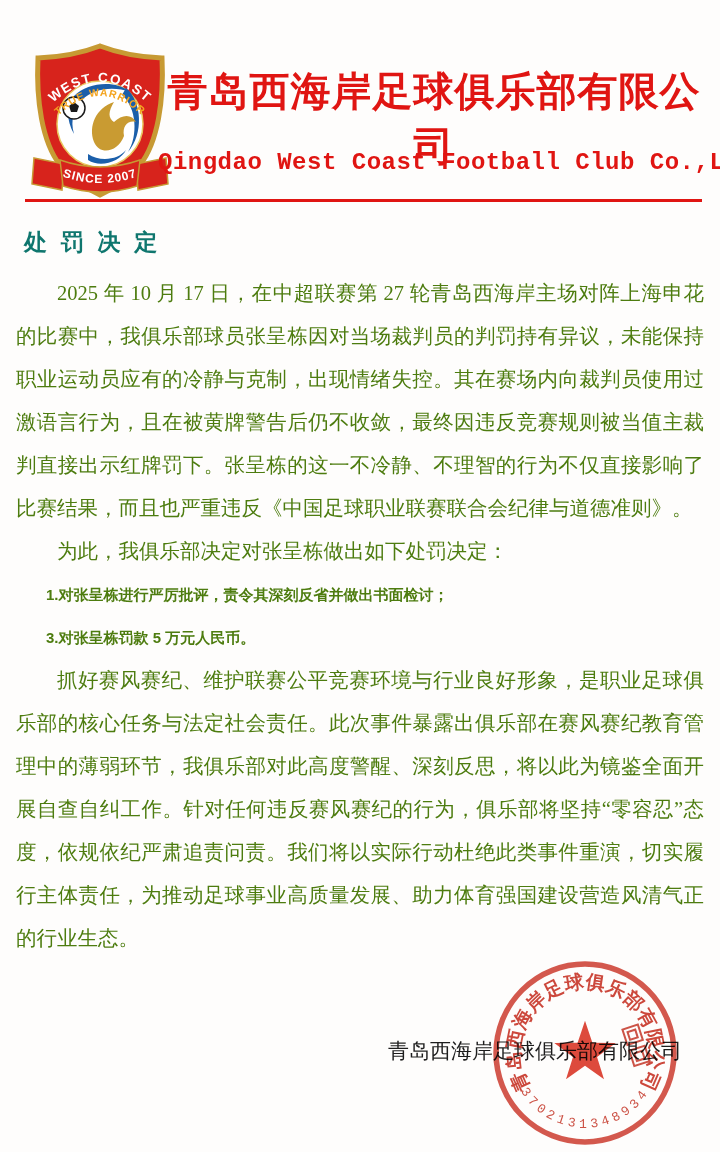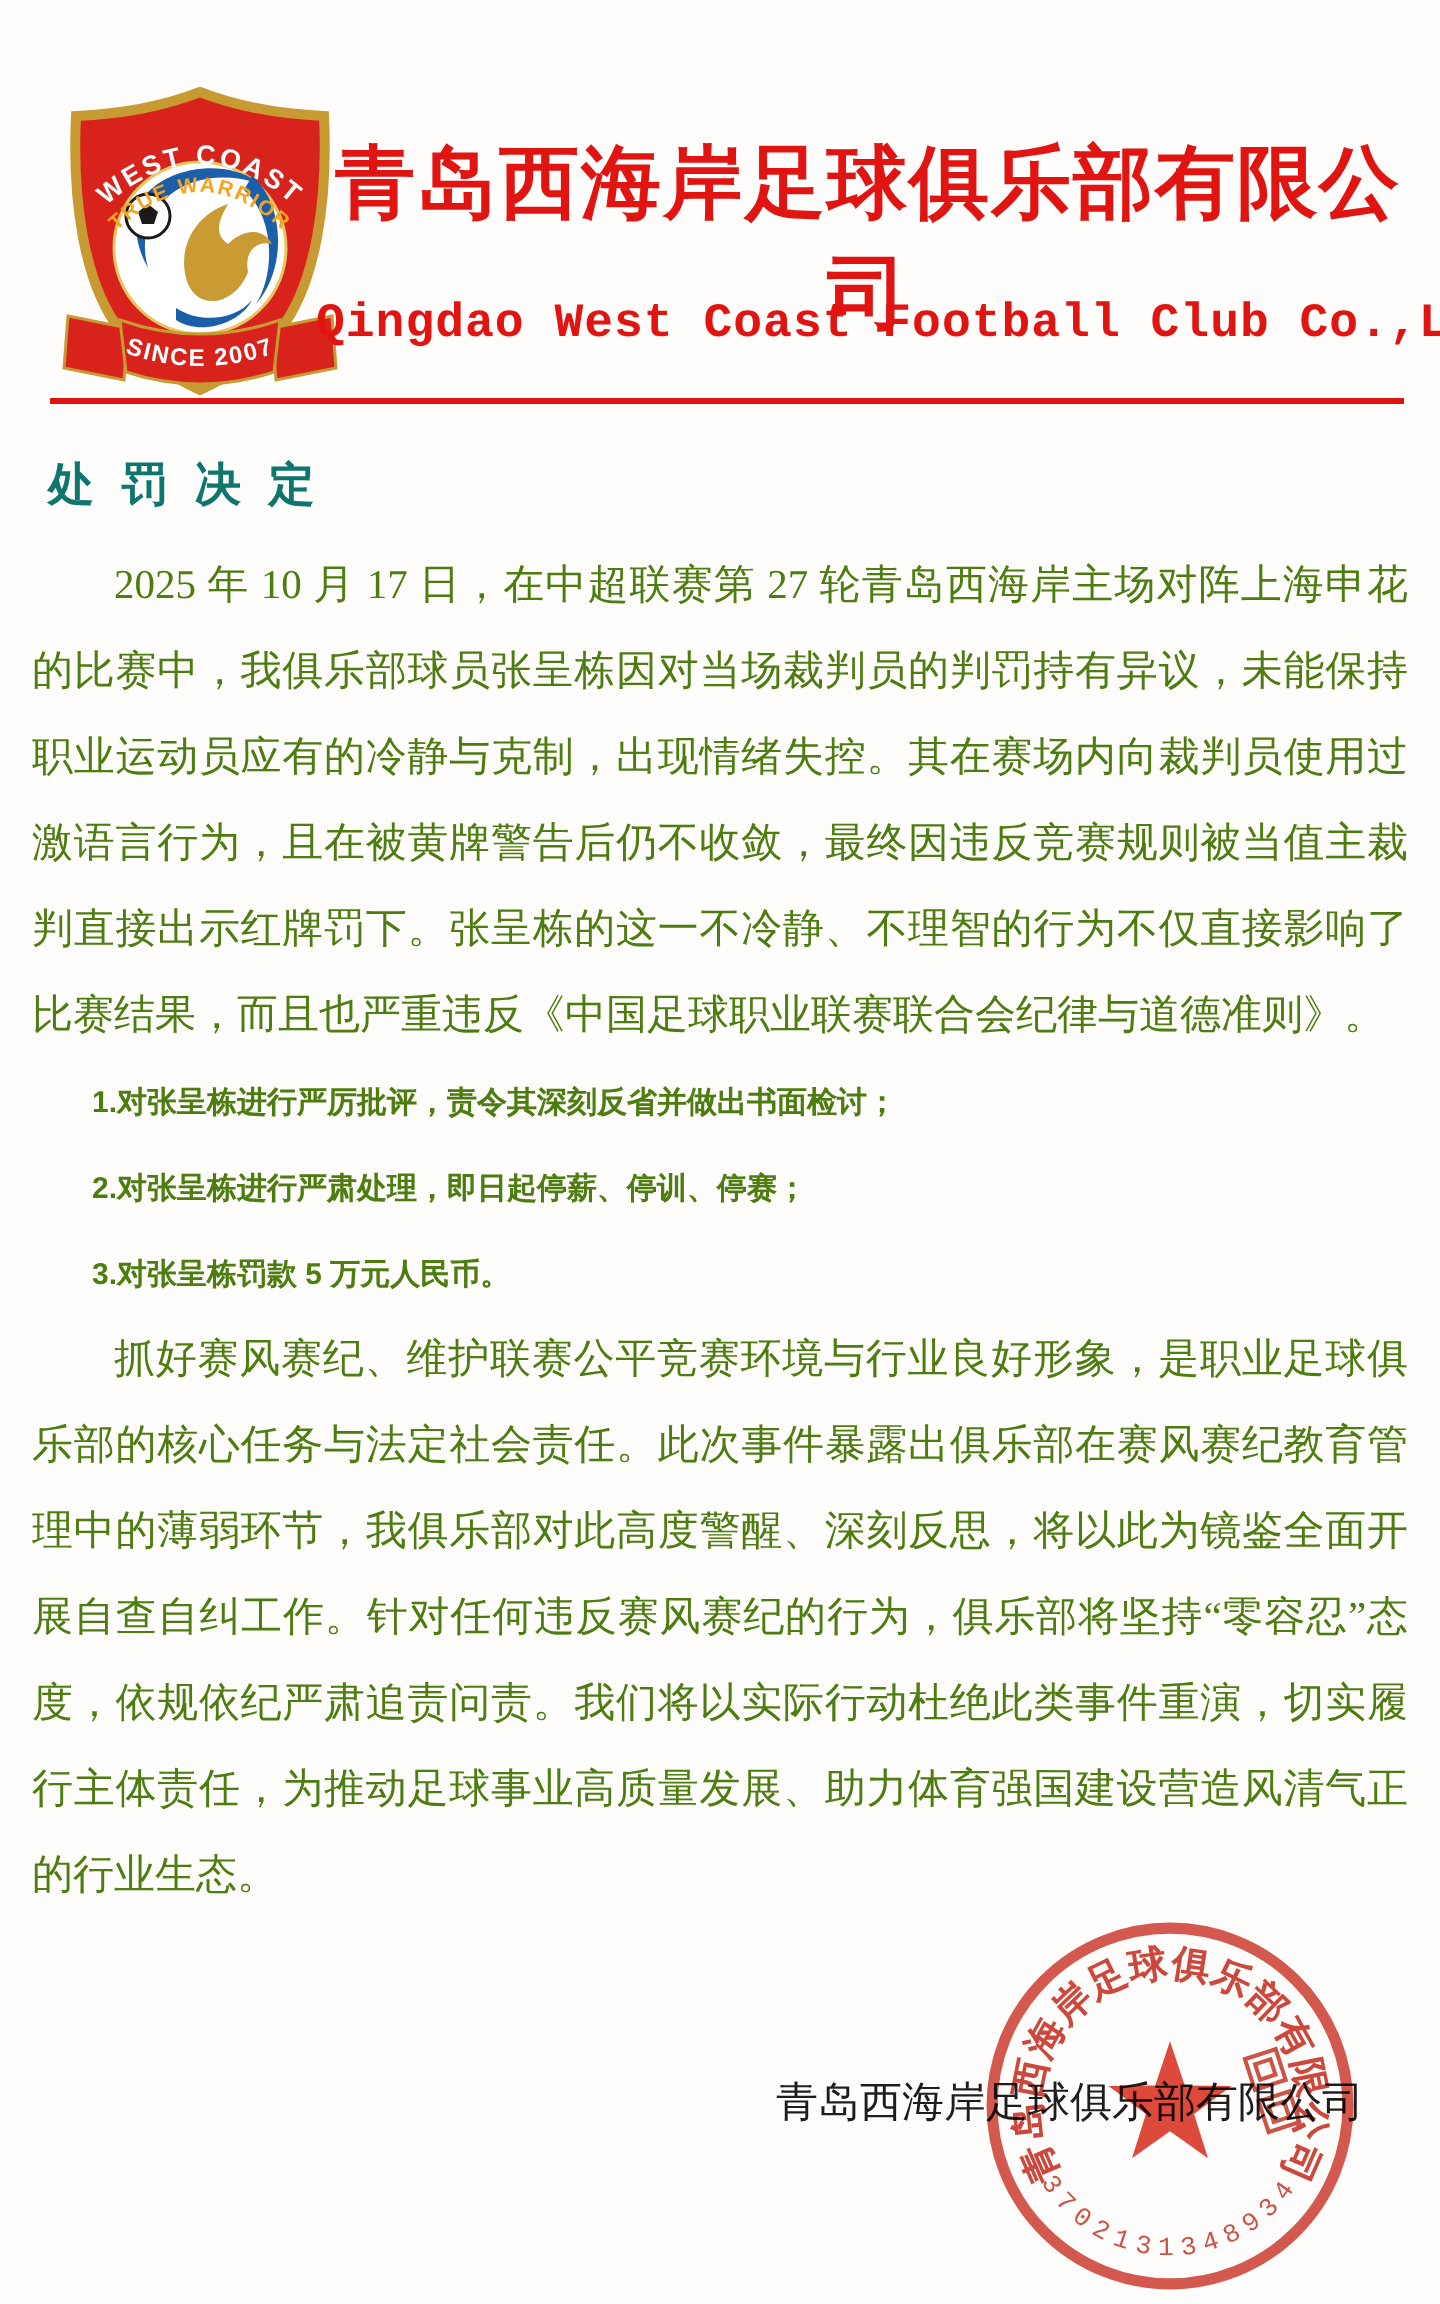--- a/index.html
+++ b/index.html
@@ -67,22 +67,22 @@
   </svg>
 
   <div class="company-cn">青岛西海岸足球俱乐部有限公司</div>
   <div class="company-en">Qingdao West Coast Football Club Co.,Ltd.</div>
   <div class="rule"></div>
 
   <div class="doc-title">处 罚 决 定</div>
 
   <div class="body">
     <p>2025 年 10 月 17 日，在中超联赛第 27 轮青岛西海岸主场对阵上海申花的比赛中，我俱乐部球员张呈栋因对当场裁判员的判罚持有异议，未能保持职业运动员应有的冷静与克制，出现情绪失控。其在赛场内向裁判员使用过激语言行为，且在被黄牌警告后仍不收敛，最终因违反竞赛规则被当值主裁判直接出示红牌罚下。张呈栋的这一不冷静、不理智的行为不仅直接影响了比赛结果，而且也严重违反《中国足球职业联赛联合会纪律与道德准则》。</p>
+    <p>为此，我俱乐部决定对张呈栋做出如下处罚决定：</p>
     <p class="decision">1.对张呈栋进行严厉批评，责令其深刻反省并做出书面检讨；</p>
-    <p class="decision">2.对张呈栋进行严肃处理，即日起停薪、停训、停赛；</p>
     <p class="decision">3.对张呈栋罚款 5 万元人民币。</p>
     <p>抓好赛风赛纪、维护联赛公平竞赛环境与行业良好形象，是职业足球俱乐部的核心任务与法定社会责任。此次事件暴露出俱乐部在赛风赛纪教育管理中的薄弱环节，我俱乐部对此高度警醒、深刻反思，将以此为镜鉴全面开展自查自纠工作。针对任何违反赛风赛纪的行为，俱乐部将坚持“零容忍”态度，依规依纪严肃追责问责。我们将以实际行动杜绝此类事件重演，切实履行主体责任，为推动足球事业高质量发展、助力体育强国建设营造风清气正的行业生态。</p>
   </div>
 
   <div class="sig-block">
     <div>青岛西海岸足球俱乐部有限公司</div>
   </div>
 
   <svg class="seal" viewBox="0 0 186 186">
     <defs>

